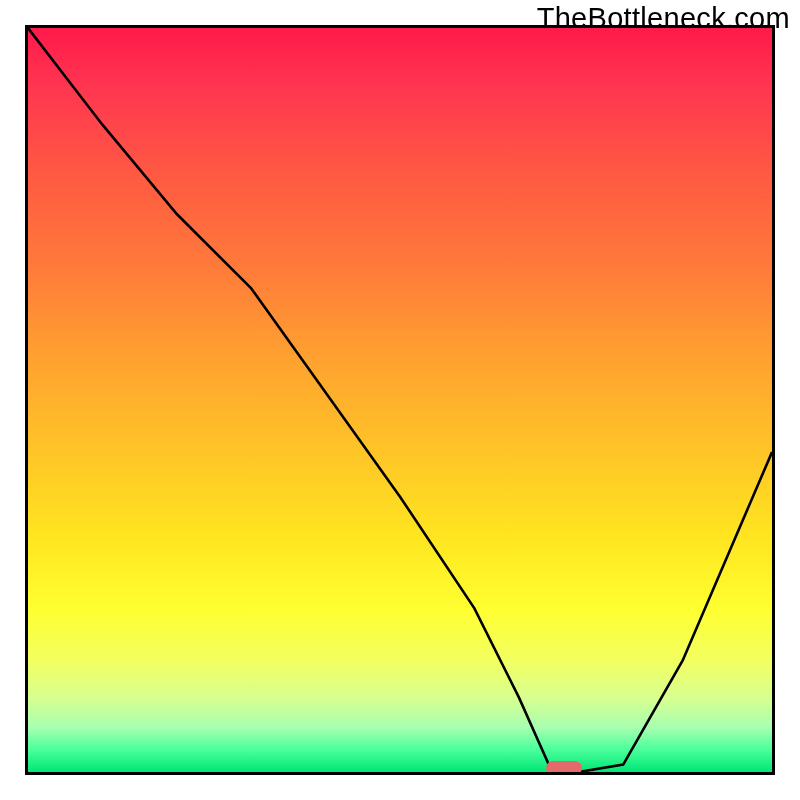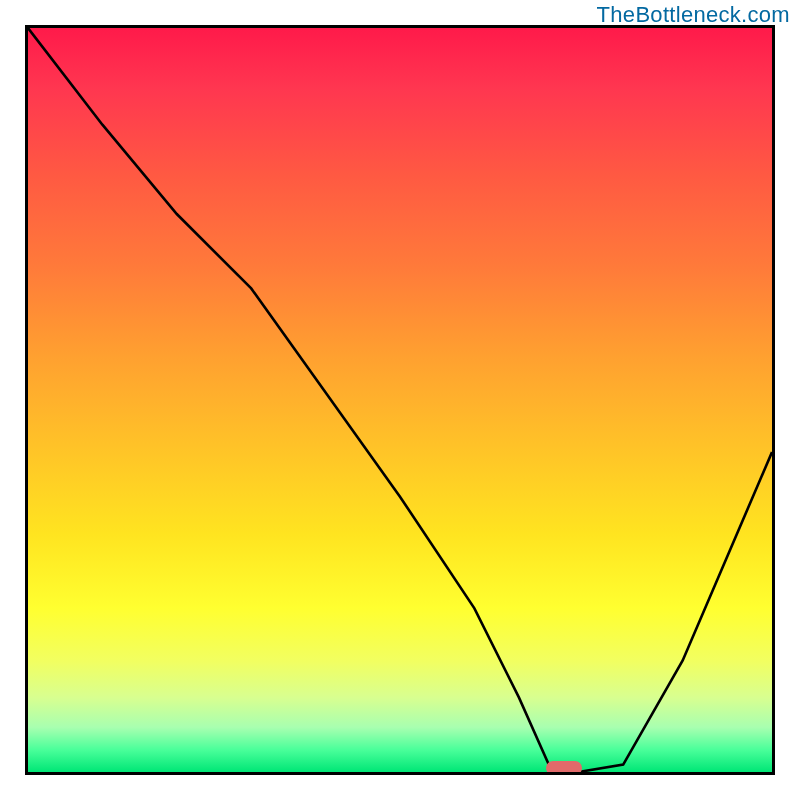--- a/index.html
+++ b/index.html
@@ -8,22 +8,22 @@
     width: 800px;
     height: 800px;
     position: relative;
     font-family: Arial, sans-serif;
     background: #fff;
   }
   .watermark {
     position: absolute;
     top: 2px;
     right: 10px;
-    color: #0369a1;
-    font-size: 22px;
+    color: #000000;
+    font-size: 29px;
     font-weight: 500;
     z-index: 10;
     letter-spacing: 0.3px;
   }
   .plot-frame {
     position: absolute;
     left: 25px;
     top: 25px;
     width: 750px;
     height: 750px;

